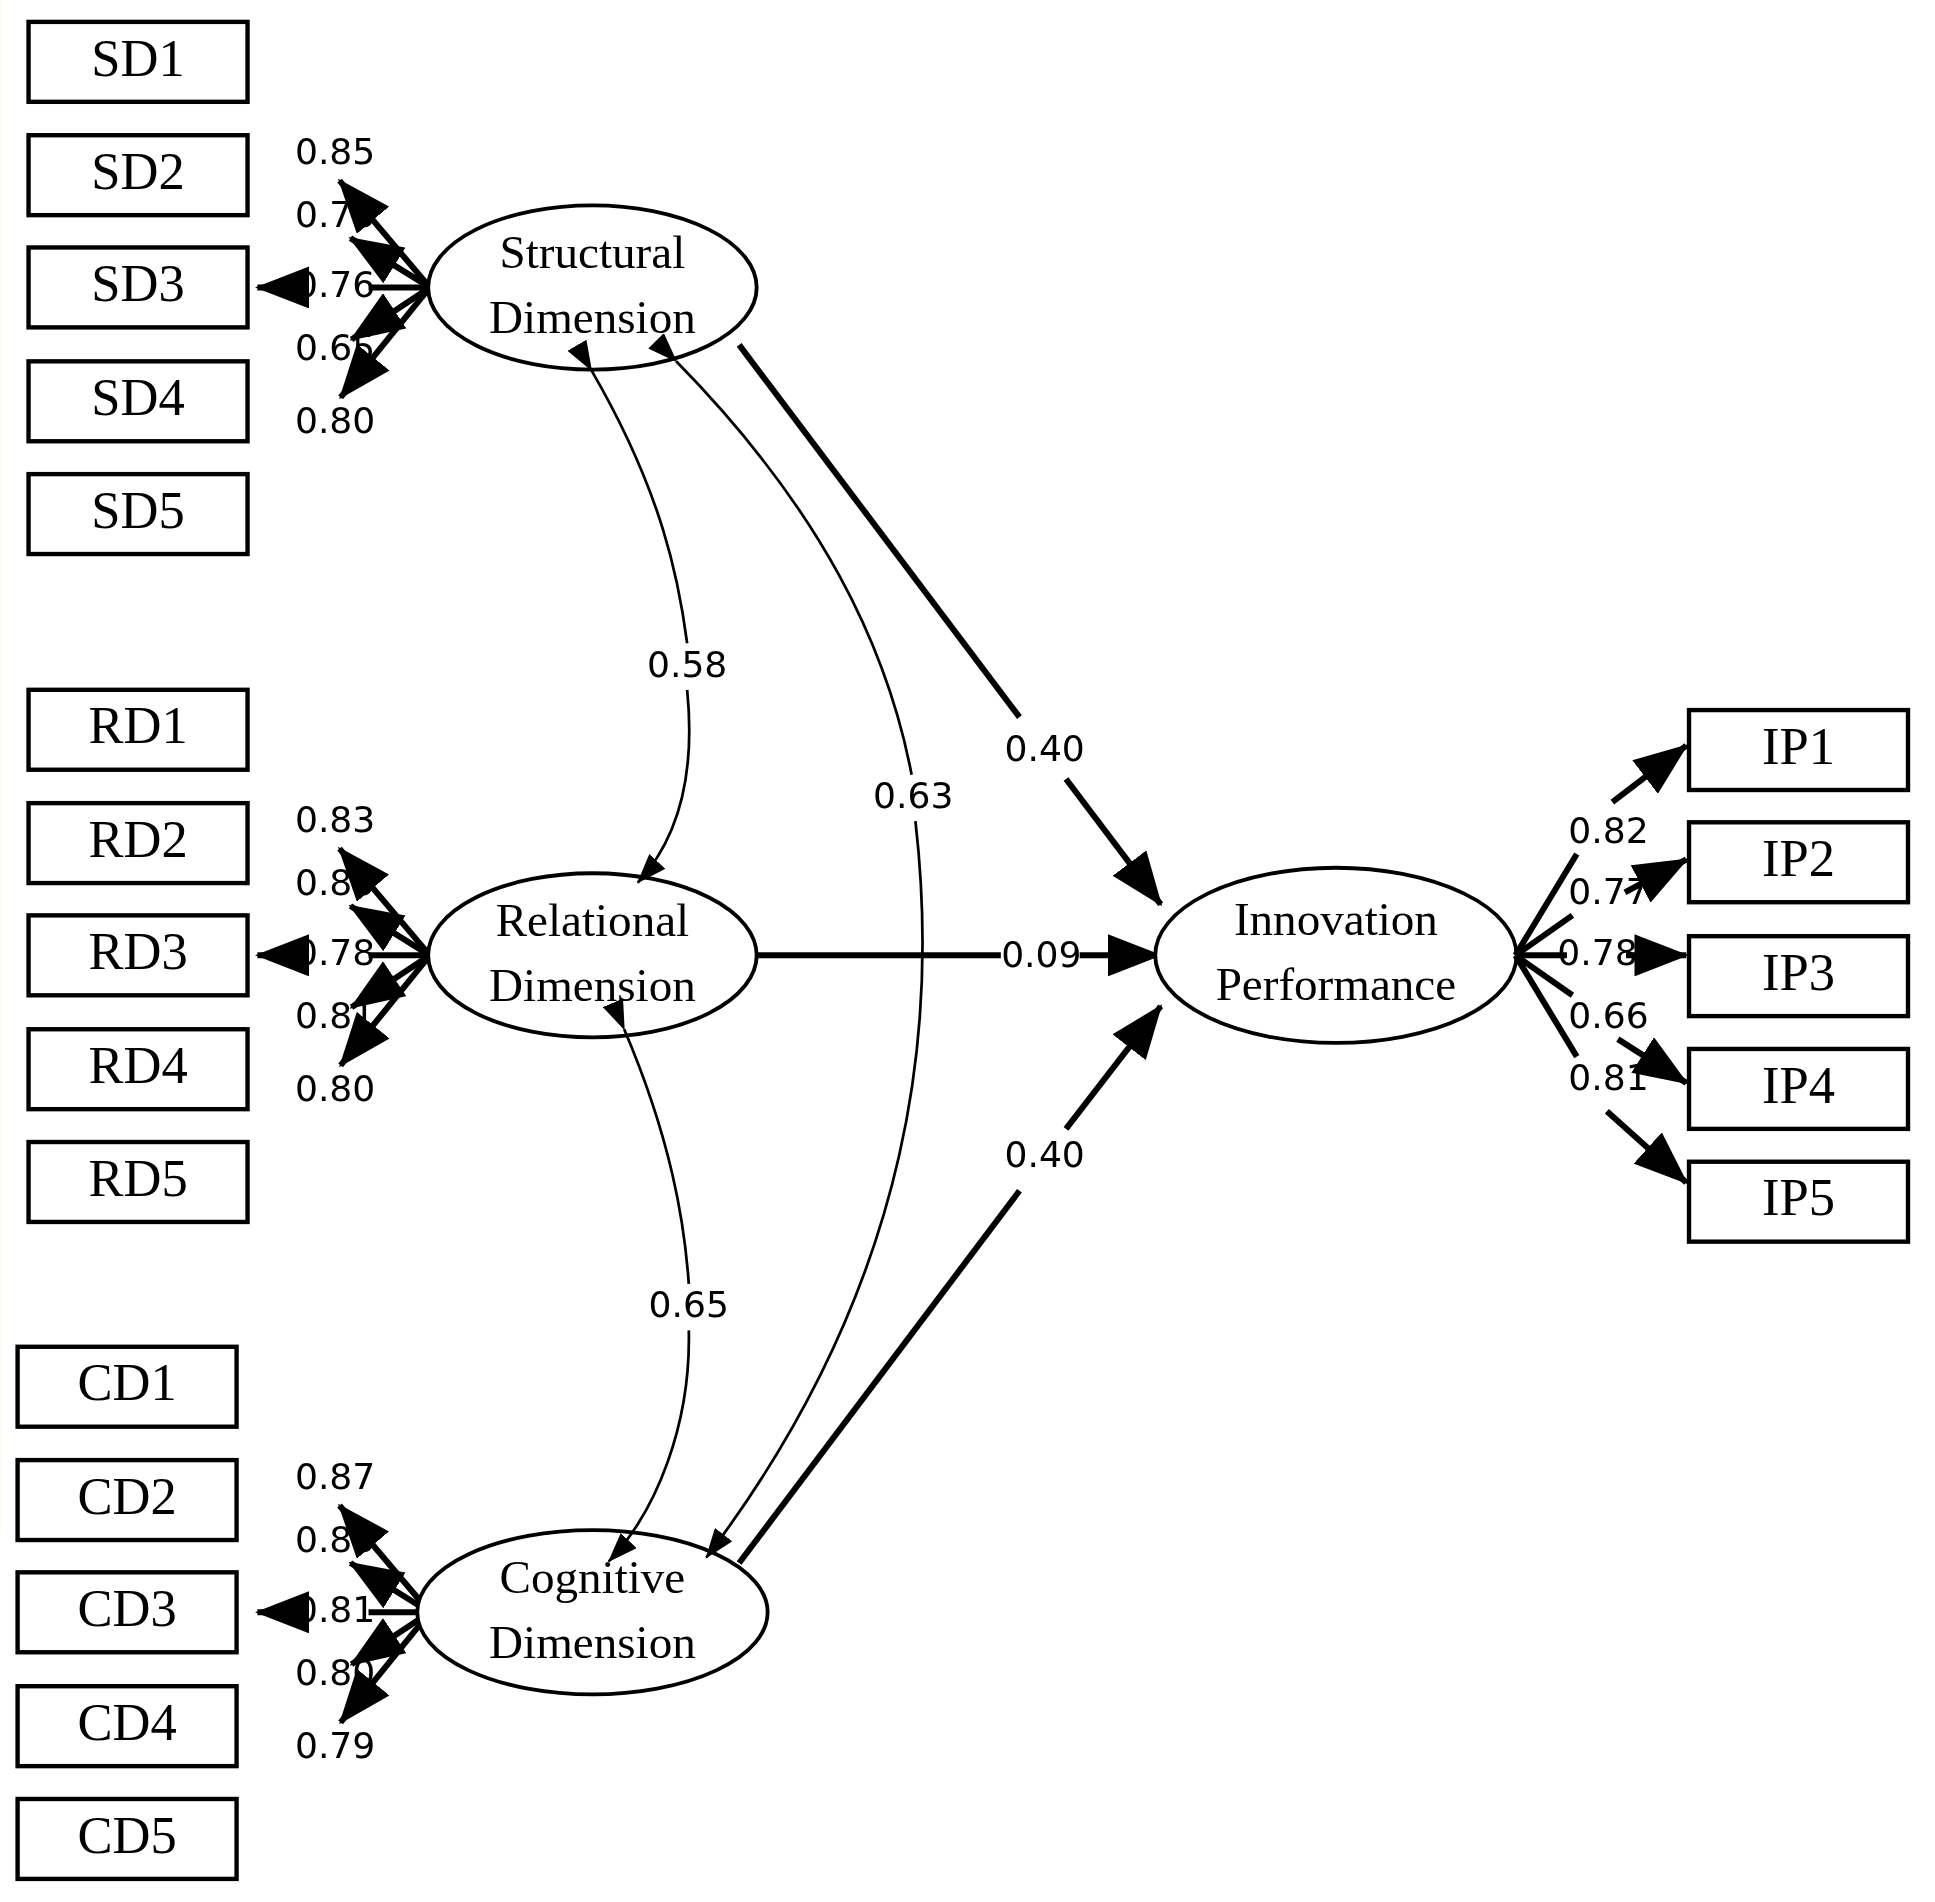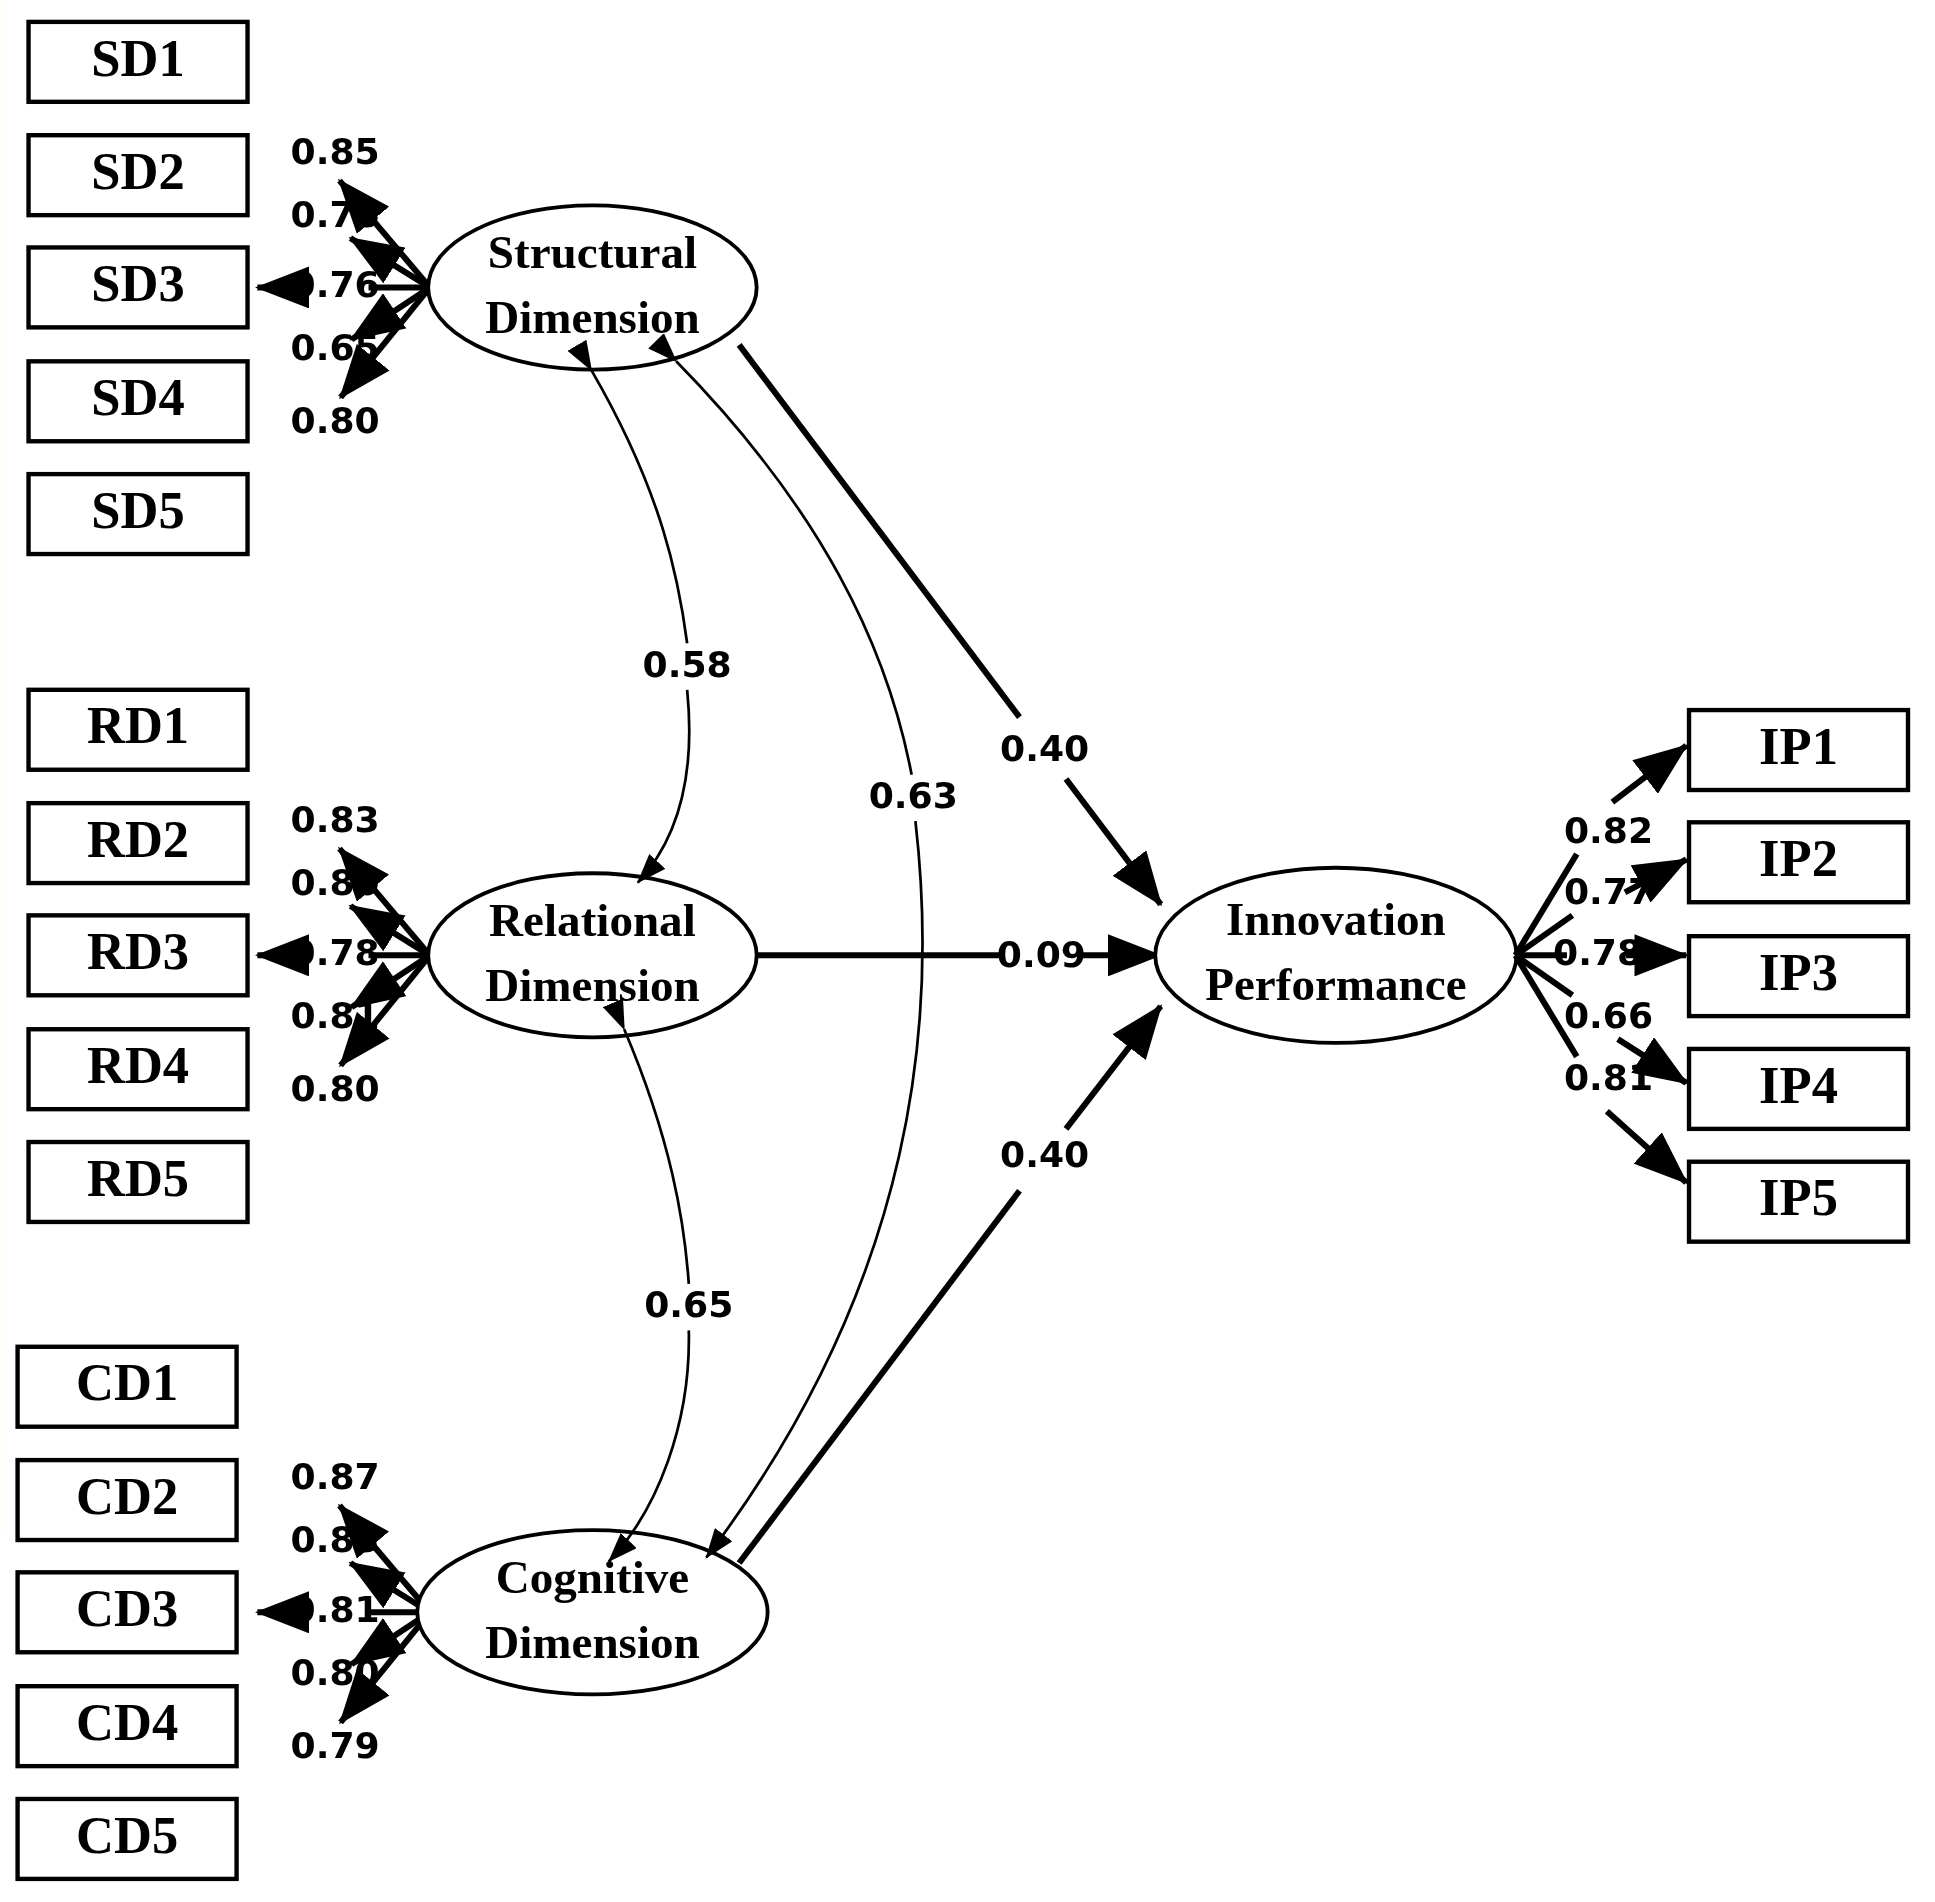--- a/index.html
+++ b/index.html
@@ -11,21 +11,20 @@
     width: 1936px;
     height: 1903px;
     font-family: "Liberation Serif", "DejaVu Serif", serif;
     overflow: hidden;
   }
   #diagram-root {
     position: relative;
     width: 1936px;
     height: 1535px;
     background: #fde047;
-    font-weight: bold;
   }
   svg#sem-svg {
     display: block;
     width: 1936px;
     height: 1903px;
   }
   .ind-box {
     fill: #ffffff;
     stroke: #000000;
     stroke-width: 8;

